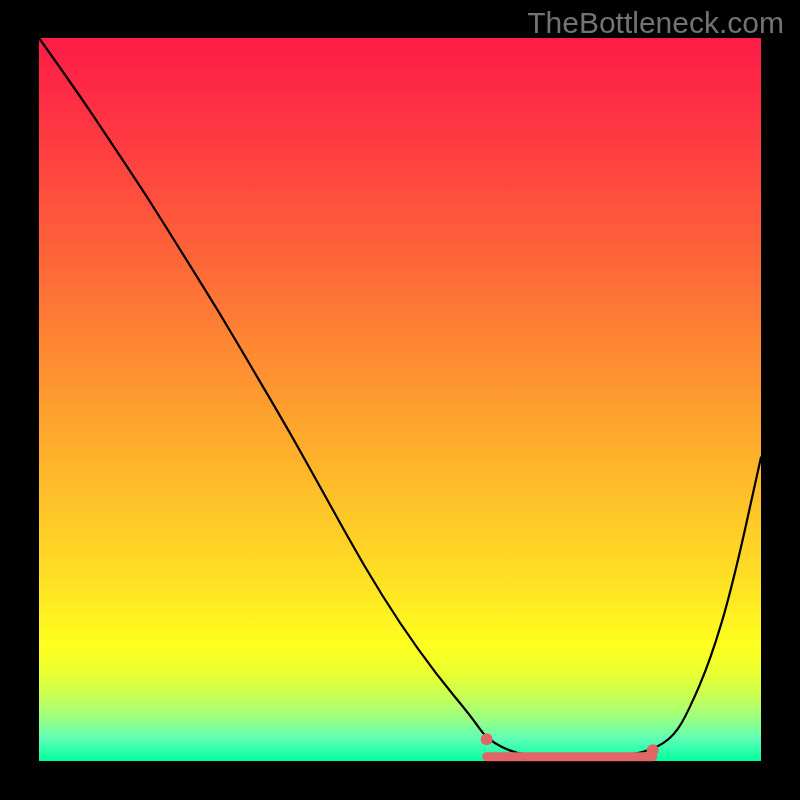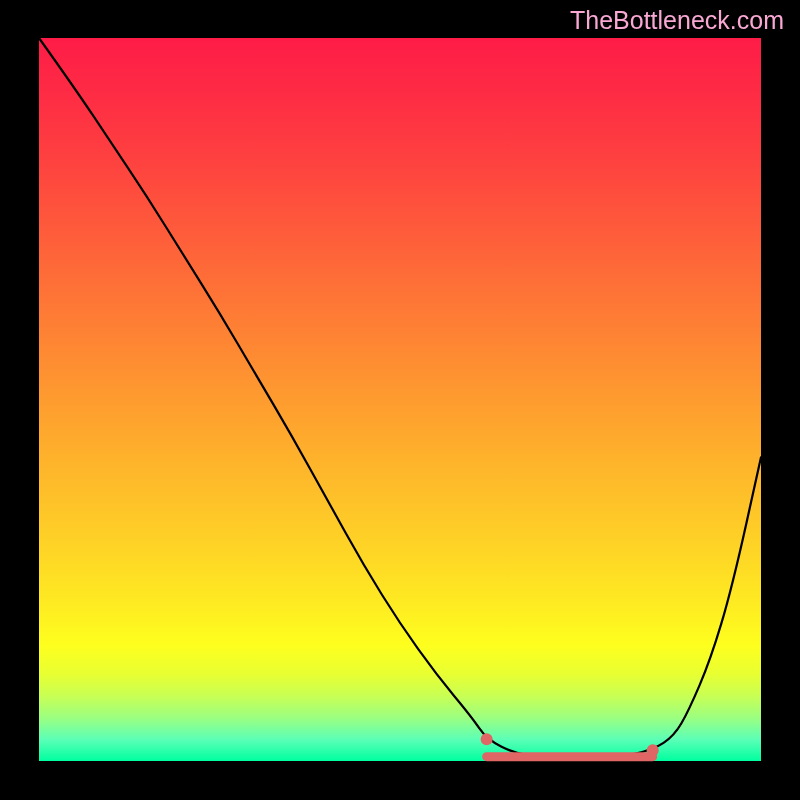--- a/index.html
+++ b/index.html
@@ -13,22 +13,22 @@
   .stage {
     position: relative;
     width: 800px;
     height: 800px;
   }
   .credit {
     position: absolute;
     top: 6px;
     right: 16px;
     font-family: Arial, Helvetica, sans-serif;
-    font-size: 25px;
-    color: #f9a8d4;
+    font-size: 30px;
+    color: #737373;
     z-index: 5;
   }
   svg {
     position: absolute;
     top: 0;
     left: 0;
   }
 </style>
 </head>
 <body>

